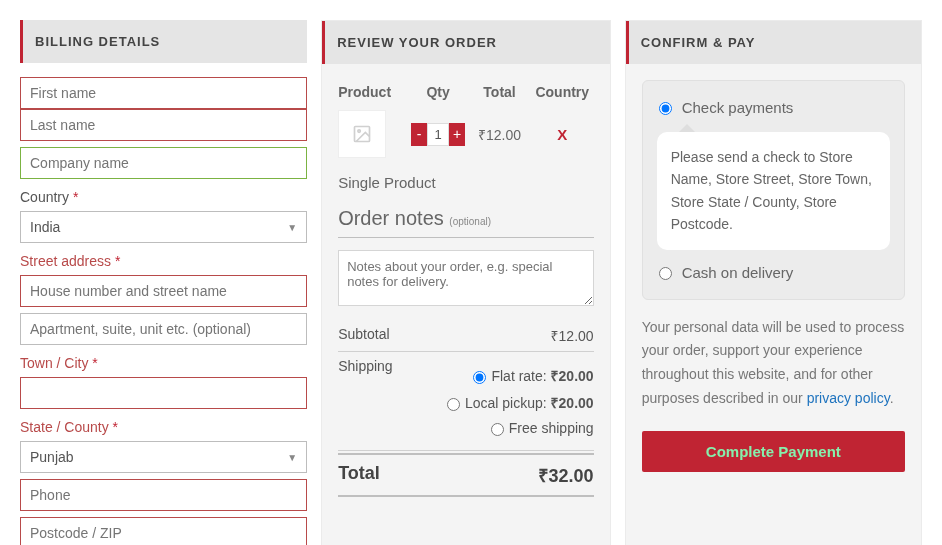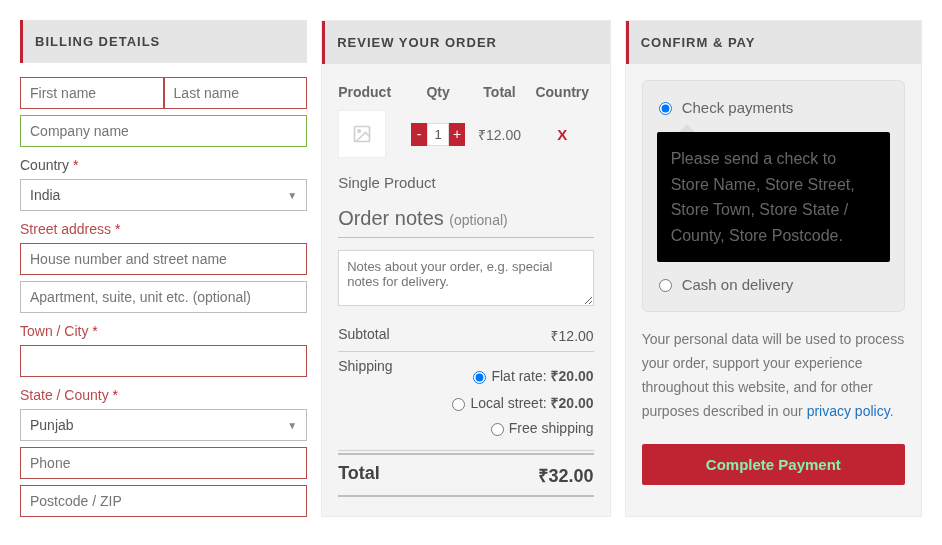--- a/index.html
+++ b/index.html
@@ -3,21 +3,21 @@
   <meta charset="utf-8">
   <style>
     * { box-sizing: border-box; margin: 0; padding: 0; }
     body { font-family: Arial, Helvetica, sans-serif; font-size: 14px; color: #555; padding: 20px; display: flex; gap: 14px; }
     .col { display: flex; flex-direction: column; }
     .col-1 { width: 290px; }
     .col-2 { width: 292px; background: #f4f4f4; padding: 10px 16px 16px 16px; border: 1px solid #ebebeb; }
     .col-3 { width: 300px; background: #f4f4f4; padding: 10px 16px 16px 16px; border: 1px solid #ebebeb; }
     .section-header { background: #e5e5e5; border-left: 3px solid #c02433; padding: 14px 12px; font-size: 13px; letter-spacing: 1px; font-weight: 600; color: #444; margin-bottom: 8px; }
     .col-2 .section-header, .col-3 .section-header { margin: -10px -16px 16px -16px; }
-    .form-row { display: flex; gap: 0; margin-top: 6px; }
+    .form-row { display: flex; gap: 0; margin-top: 6px; flex-direction: column; }
     .form-row > * { flex: 1; }
     input[type=text], .select-box { width: 100%; border: 1px solid #bdbdbd; padding: 7px 9px; font-size: 14px; font-family: inherit; color: #555; background: #fff; }
     input.err { border: 1px solid #b84a4a; }
     input.ok { border: 1px solid #7bb342; }
     .label-row { margin-top: 10px; font-size: 14px; color: #b84a4a; }
     .label-row.plain { color: #555; }
     .req { color: #c02433; }
     .select-box { display: flex; justify-content: space-between; align-items: center; cursor: pointer; }
     .caret { color: #888; font-size: 10px; }
     .tbl-head { display: grid; grid-template-columns: 70px 60px 1fr 1fr; font-weight: bold; color: #666; padding: 4px 0 10px 0; font-size: 14px; }
@@ -25,33 +25,33 @@
     .tbl-row { display: grid; grid-template-columns: 70px 60px 1fr 1fr; align-items: center; }
     .thumb { width: 48px; height: 48px; background: #fff; border: 1px solid #eee; display: flex; align-items: center; justify-content: center; color: #d0d0d0; }
     .thumb svg { width: 20px; height: 20px; }
     .qty-ctrl { display: flex; align-items: stretch; justify-content: center; }
     .qty-btn { width: 16px; background: #c02433; color: #fff; display: flex; align-items: center; justify-content: center; font-size: 14px; cursor: pointer; user-select: none; border: none; }
     .qty-num { width: 22px; text-align: center; background: #fff; border: 1px solid #ddd; padding: 3px 0; font-size: 13px; }
     .cell-center { text-align: center; color: #666; }
     .remove-x { color: #c02433; font-weight: bold; text-align: center; cursor: pointer; font-size: 15px; }
     .prod-name { margin-top: 16px; color: #666; font-size: 15px; }
     .order-notes-h { margin-top: 16px; font-size: 20px; color: #666; padding-bottom: 7px; border-bottom: 1px solid #bfbfbf; }
-    .order-notes-h .opt { font-size: 14px; color: #888; }
+    .order-notes-h .opt { font-size: 10px; color: #888; }
     textarea { width: 100%; height: 56px; border: 1px solid #d5d5d5; background: #fff; padding: 8px; font-family: inherit; font-size: 13px; color: #777; margin-top: 12px; resize: both; }
     .sumline { display: flex; justify-content: space-between; padding: 6px 0; font-size: 14px; color: #555; gap: 20px; }
     .sumline.first { margin-top: 14px; border-bottom: 1px solid #d0d0d0; }
     .sumline.second { border-bottom: 1px solid #d0d0d0; padding-bottom:6px;}
     .ship-opts { text-align: right; padding: 4px 0; }
     .ship-opts label { display: block; padding: 4px 0; font-size: 14px; color: #555; }
     .ship-opts input { vertical-align: middle; margin-right: 5px; }
     .totalline { display: flex; justify-content: space-between; padding: 8px 0; font-size: 18px; font-weight: 600; color: #444; border-top: 2px solid #bfbfbf; border-bottom: 2px solid #bfbfbf; margin-top: 2px; }
     .paybox { background: #ececec; border: 1px solid #e0e0e0; border-radius: 6px; padding: 14px; }
     .pay-opt { display: flex; align-items: center; gap: 10px; color: #666; font-size: 15px; padding: 4px 0; }
     .pay-opt input { margin: 2px 0 0 2px; }
-    .pay-info { background: #000000; color: #666; font-size: 16px; line-height: 1.6; padding: 14px; margin: 12px 0 10px 0; position: relative; border-radius: 2px; }
+    .pay-info { background: #ffffff; color: #666; font-size: 14px; line-height: 1.6; padding: 14px; margin: 12px 0 10px 0; position: relative; border-radius: 10px; }
     .pay-info::before { content: ""; position: absolute; top: -8px; left: 22px; border-left: 8px solid transparent; border-right: 8px solid transparent; border-bottom: 8px solid #dedede; }
     .pay-opt.second { margin-top: 8px; }
     .privacy-text { color: #777; font-size: 14px; line-height: 1.7; margin-top: 16px; }
     .privacy-text a { color: #1e73be; text-decoration: none; }
     .btn-complete { background: #c02433; color: #86efac; border: none; padding: 12px 16px; font-size: 15px; font-weight: bold; cursor: pointer; float: right; margin-top: 20px; border-radius: 2px; }
     .clearfix::after { content: ""; display: table; clear: both; }
   </style>
 </head>
 <body>
 
@@ -147,21 +147,21 @@
   <textarea placeholder="Notes about your order, e.g. special notes for delivery." style=""></textarea>
 
   <div class="sumline first">
     <span>Subtotal</span>
     <span>₹12.00</span>
   </div>
   <div class="sumline second">
     <span>Shipping</span>
     <span class="ship-opts" style="flex:1;">
       <label><input type="radio" name="ship" checked="" style=""><span>Flat rate: </span><b>₹20.00</b></label>
-      <label><input type="radio" name="ship" style=""><span>Local street: </span><b>₹20.00</b></label>
+      <label><input type="radio" name="ship" style=""><span>Local pickup: </span><b>₹20.00</b></label>
       <label><input type="radio" name="ship" style=""><span>Free shipping</span></label>
     </span>
   </div>
   <div class="totalline">
     <span>Total</span>
     <span>₹32.00</span>
   </div>
 </div>
 
 <div class="col col-3 clearfix">

